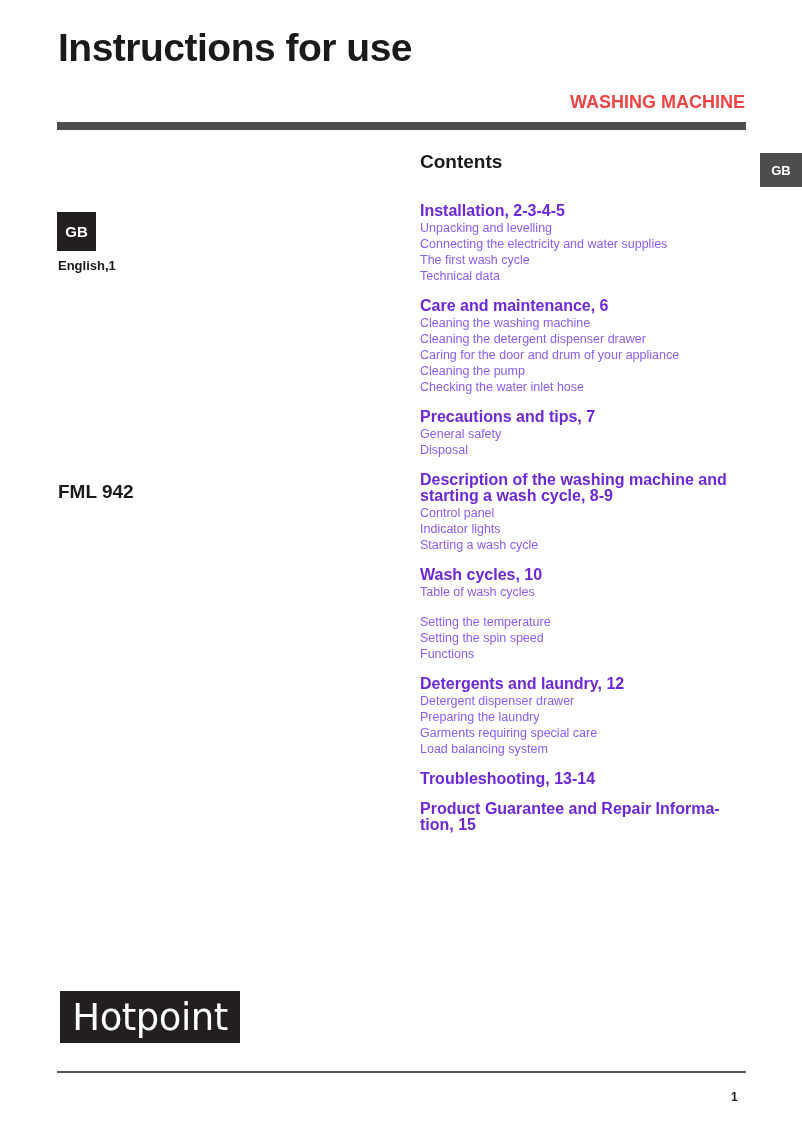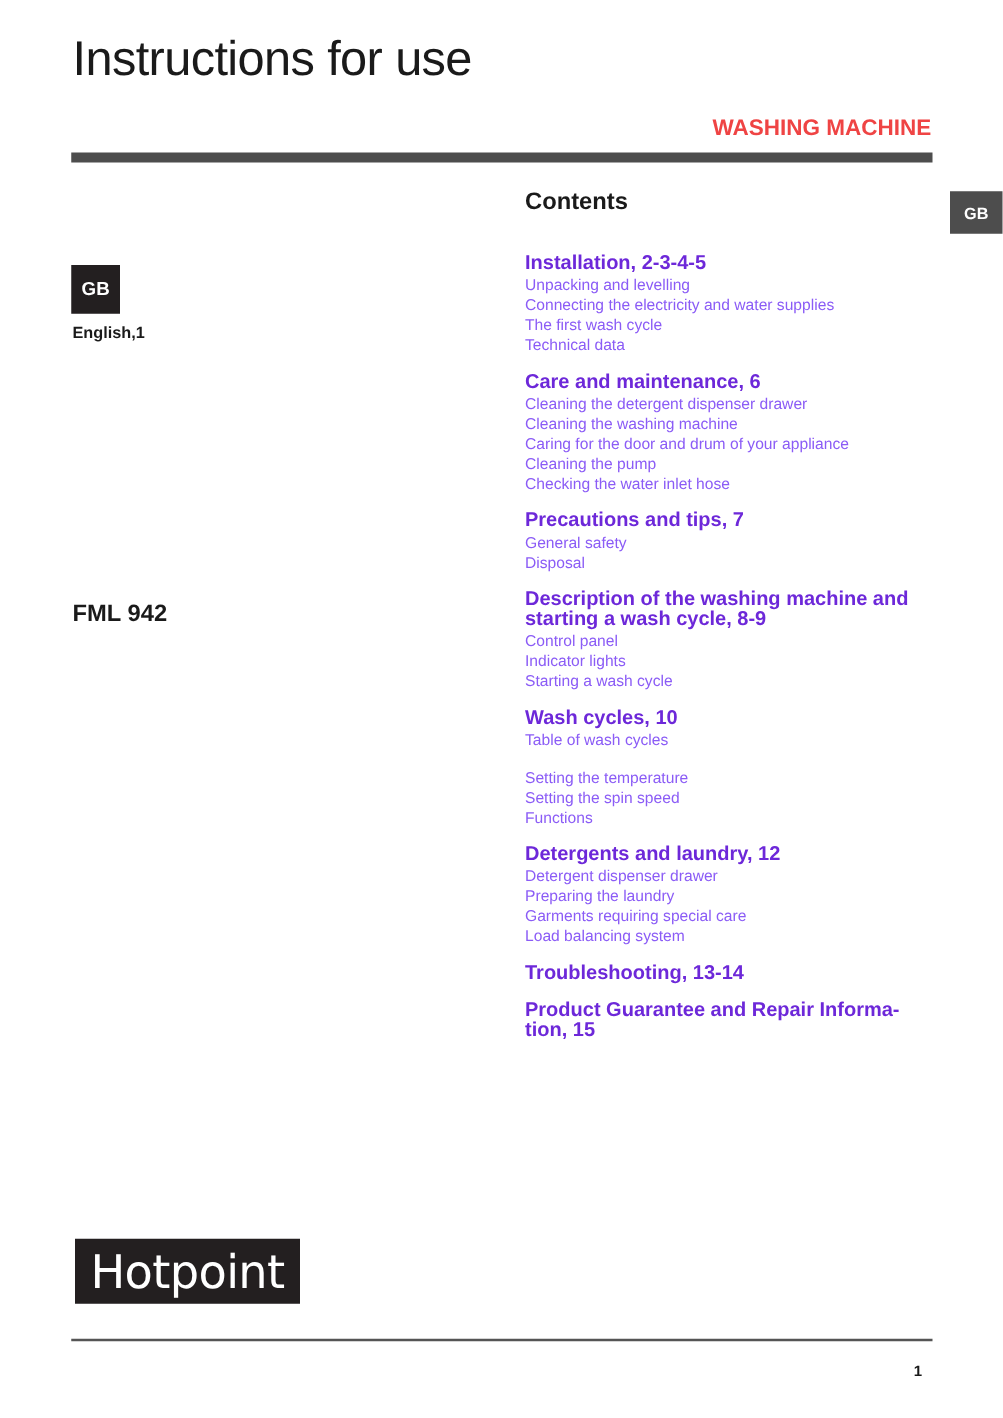--- a/index.html
+++ b/index.html
@@ -1,19 +1,19 @@
 <!DOCTYPE html>
 <html><head>
   <meta charset="utf-8">
   <style>
     html, body { margin: 0; padding: 0; background: #ffffff; }
     body { width: 802px; height: 1134px; position: relative; overflow: hidden;
            font-family: "Liberation Sans", sans-serif; color: #1a1a1a; }
     .abs { position: absolute; }
-    .main-title { left: 58px; top: 26px; font-size: 39px; font-weight: normal; letter-spacing: -0.5px; color: #1a1a1a; white-space: nowrap; text-align: center; }
+    .main-title { left: 58px; top: 26px; font-size: 39px; font-weight: bold; letter-spacing: -0.5px; color: #1a1a1a; white-space: nowrap; text-align: center; }
     .subtitle { right: 57px; top: 92px; font-size: 18px; font-weight: bold; color: #ef4444; white-space: nowrap; }
     .top-bar { left: 57px; top: 122px; width: 689px; height: 8px; background: #4d4d4d; }
     .gb-tab { left: 760px; top: 153px; width: 42px; height: 34px; background: #4d4d4d; color: #fff; font-weight: bold; font-size: 13px; display: flex; align-items: center; justify-content: center; }
     .gb-badge { left: 57px; top: 212px; width: 39px; height: 39px; background: #231f20; color: #fff; font-weight: bold; font-size: 15px; display: flex; align-items: center; justify-content: center; }
     .lang-label { left: 58px; top: 258px; font-size: 13px; font-weight: bold; color: #1a1a1a; }
     .model { left: 58px; top: 481px; font-size: 19px; font-weight: bold; color: #1a1a1a; }
     .contents-title { left: 420px; top: 151px; font-size: 19px; font-weight: bold; color: #1a1a1a; }
     .toc { left: 420px; top: 203px; width: 330px; }
     .toc-section { margin-bottom: 14px; }
     .toc-heading { font-size: 16px; font-weight: bold; line-height: 16px; color: #6d28d9; margin-bottom: 1px; }
@@ -41,22 +41,22 @@
 <div class="abs toc">
   <div class="toc-section">
     <div class="toc-heading">Installation, 2-3-4-5</div>
     <div class="toc-item">Unpacking and levelling</div>
     <div class="toc-item">Connecting the electricity and water supplies</div>
     <div class="toc-item">The first wash cycle</div>
     <div class="toc-item">Technical data</div>
   </div>
   <div class="toc-section">
     <div class="toc-heading">Care and maintenance, 6</div>
+    <div class="toc-item">Cleaning the washing machine</div>
     <div class="toc-item">Cleaning the detergent dispenser drawer</div>
-    <div class="toc-item">Cleaning the washing machine</div>
     <div class="toc-item">Caring for the door and drum of your appliance</div>
     <div class="toc-item">Cleaning the pump</div>
     <div class="toc-item">Checking the water inlet hose</div>
   </div>
   <div class="toc-section">
     <div class="toc-heading">Precautions and tips, 7</div>
     <div class="toc-item">General safety</div>
     <div class="toc-item">Disposal</div>
   </div>
   <div class="toc-section">

